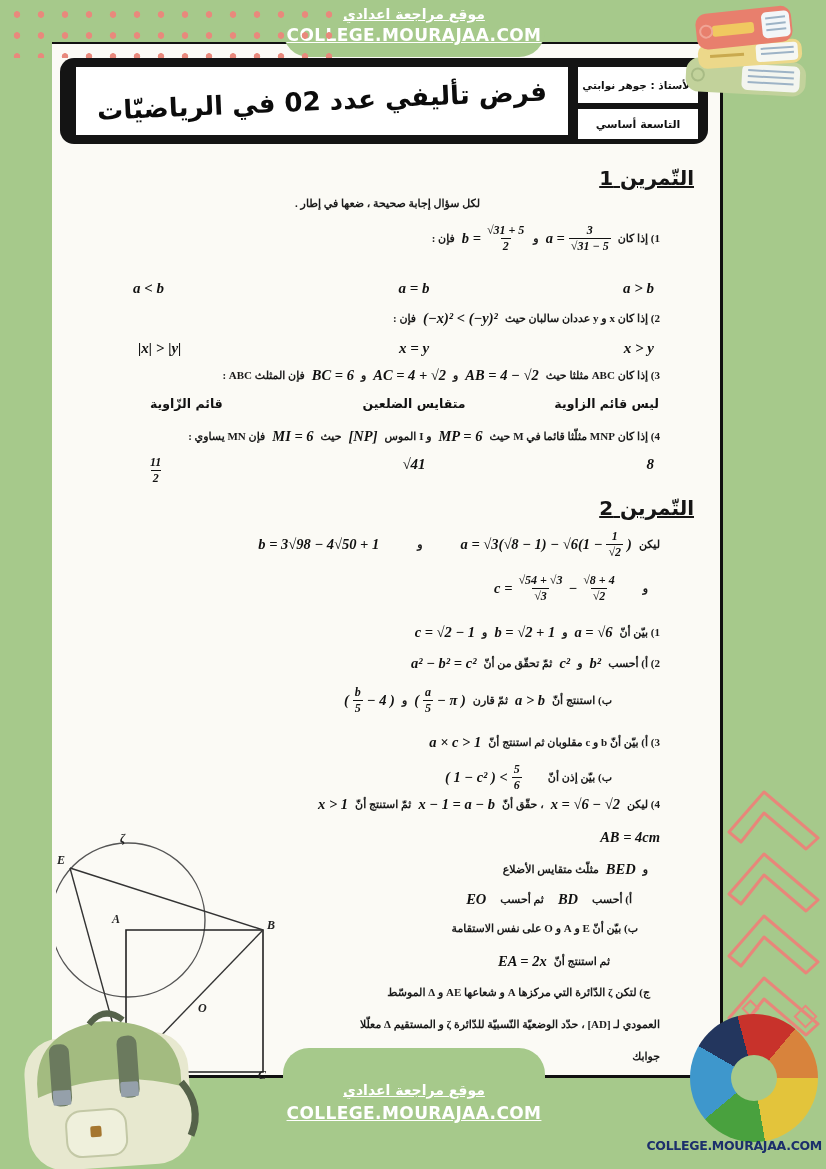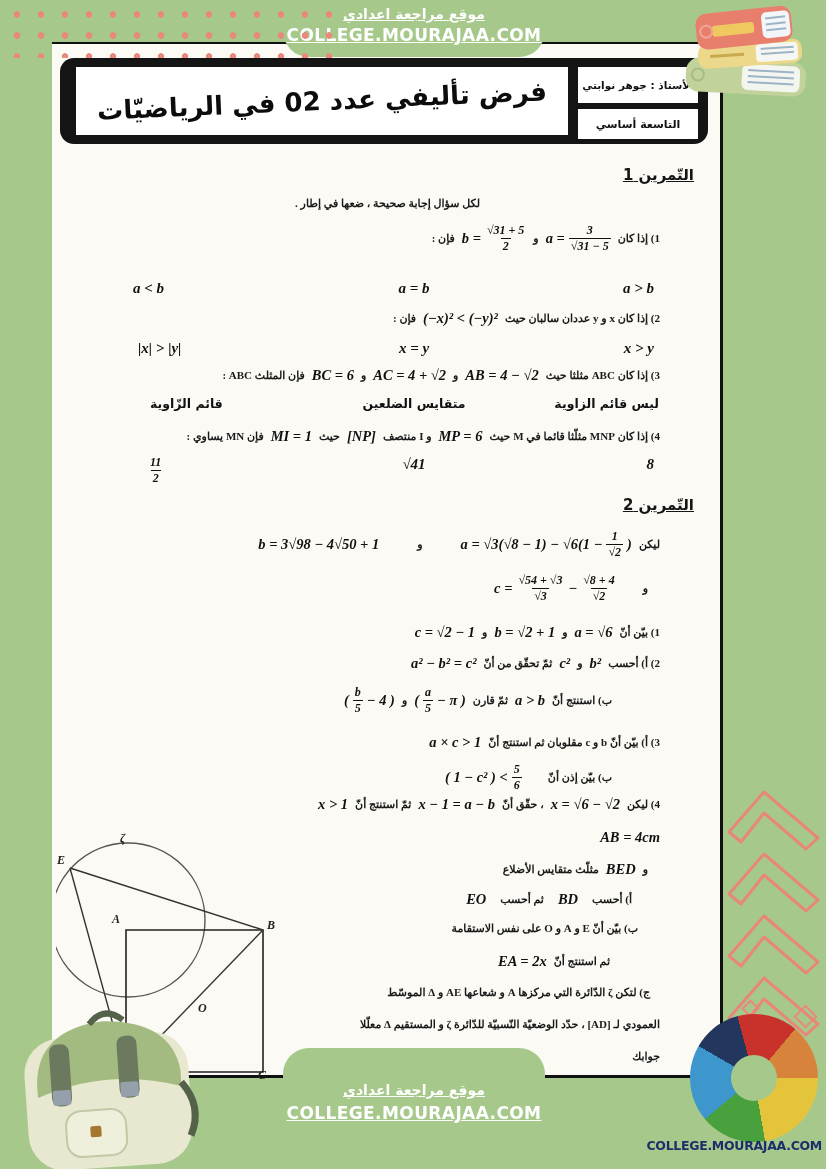--- a/index.html
+++ b/index.html
@@ -26,21 +26,21 @@
   
   .tbox{position:absolute;left:8px;top:14px;width:648px;height:86px;background:#141414;border-radius:14px;}
   .ttl{position:absolute;left:16px;top:9px;width:492px;height:68px;background:#fff;
        display:flex;align-items:center;justify-content:center;}
   .ttl-text{font-size:26px;font-weight:bold;transform:rotate(-2.5deg);white-space:nowrap;color:#0c0c0c;}
   .tb1,.tb2{position:absolute;left:518px;width:120px;background:#fff;display:flex;align-items:center;
             justify-content:center;font-weight:bold;color:#111;}
   .tb1{top:9px;height:36px;font-size:10.5px;}
   .tb2{top:51px;height:30px;font-size:11px;}
   
-  .exh{position:absolute;direction:rtl;font-size:15px;font-weight:bold;color:#151515;
+  .exh{position:absolute;direction:rtl;font-size:20px;font-weight:bold;color:#151515;
        text-decoration:underline;white-space:nowrap;}
   .line{position:absolute;direction:rtl;display:flex;align-items:center;gap:7px;
         white-space:nowrap;color:#1a1a1a;}
   .ar{font-size:11px;font-weight:bold;font-family:Liberation Serif, serif;}
   .m{direction:ltr;font-family:"Liberation Serif",serif;font-style:italic;font-weight:bold;
      font-size:14.5px;display:inline-flex;align-items:center;gap:4px;color:#111;}
   .frac{display:inline-flex;flex-direction:column;align-items:center;line-height:1.15;
         font-size:12px;vertical-align:middle;}
   .frac .den{border-top:1.3px solid #111;padding:1px 2px 0 2px;}
   .frac .num{padding:0 2px;text-align:right;}
@@ -143,24 +143,24 @@
     </div>
     <div class="opts" style="top:352px">
       <span class="opt aropt" style="right:61px">ليس قائم الزاوية</span>
       <span class="opt aropt o-c">متقايس الضلعين</span>
       <span class="opt aropt" style="left:98px">قائم الزّاوية</span>
     </div>
 
     <div class="line" style="top:384px;right:60px">
       <span class="ar">4) إذا كان MNP مثلّثا قائما في M حيث</span>
       <span class="m">MP = 6</span>
-      <span class="ar">و I منتصف</span>
+      <span class="ar">و I الموس</span>
       <span class="m">[NP]</span>
       <span class="ar">حيث</span>
-      <span class="m">MI = 1</span>
+      <span class="m">MI = 6</span>
       <span class="ar">فإن MN يساوي :</span>
     </div>
     <div class="opts" style="top:412px">
       <span class="opt" style="right:66px">8</span>
       <span class="opt o-c">√41</span>
       <span class="opt" style="left:96px">
         <span class="frac">
           <span class="num">11</span>
           <span class="den">2</span>
         </span>

